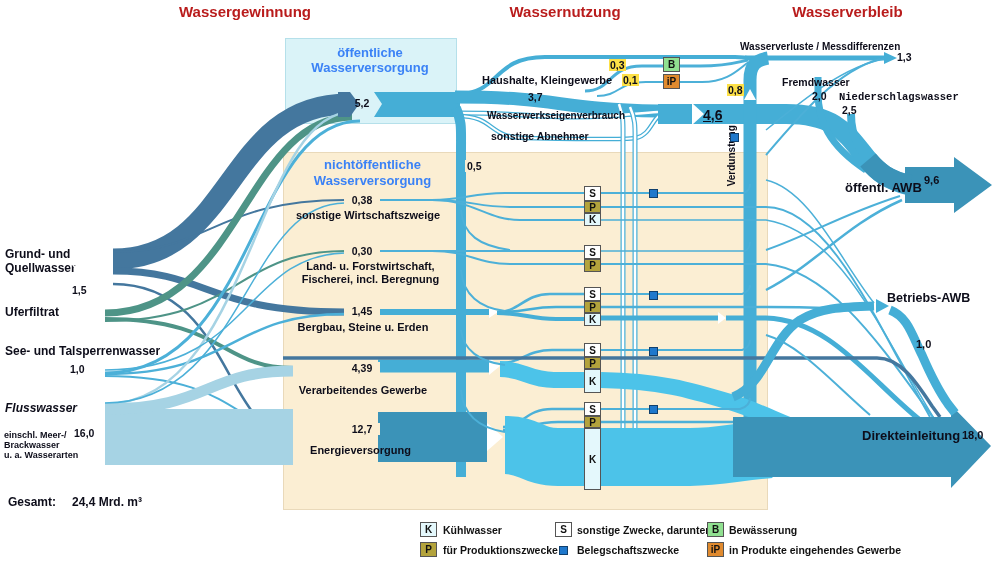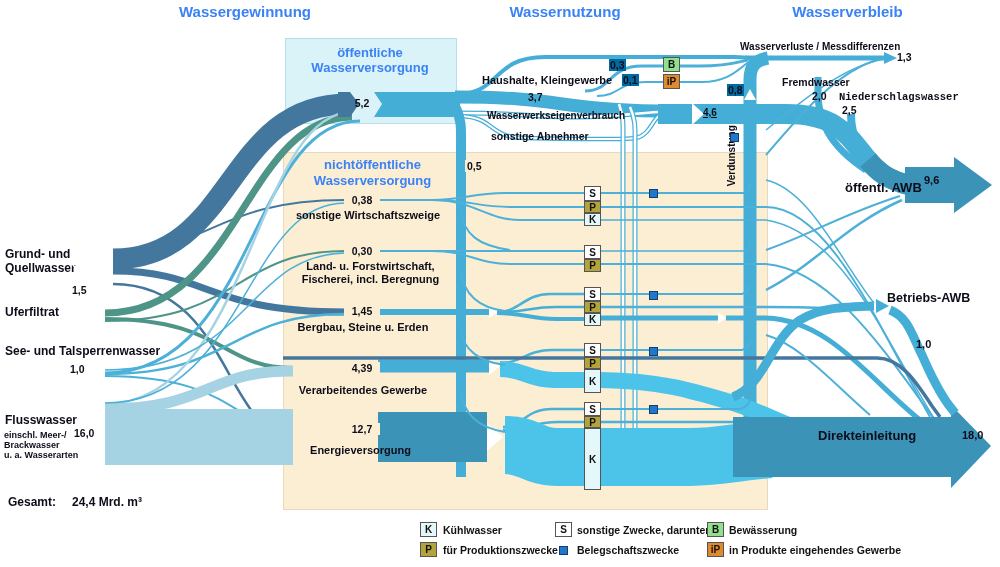--- a/index.html
+++ b/index.html
@@ -1,27 +1,27 @@
 <!DOCTYPE html>
 <html><head>
 <meta charset="utf-8">
 <style>
   html,body{margin:0;padding:0;background:#fff;}
   .canvas{position:relative;width:1000px;height:567px;background:#fff;overflow:hidden;
           font-family:"Liberation Sans","DejaVu Sans",sans-serif;}
   .box{position:absolute;z-index:0;}
   svg.flows{position:absolute;left:0;top:0;z-index:1;}
   .lbl{position:absolute;z-index:2;font-weight:bold;color:#0d0d1a;white-space:nowrap;line-height:1.15;}
-  .hdr{font-size:15px;color:#3b82f6;text-align:center;}
+  .hdr{font-size:15px;color:#b91c1c;text-align:center;}
   .t12{font-size:12px;}
   .t13{font-size:13px;text-align:center;color:#3b82f6;}
   .v{font-size:10.5px;}
   .sm{font-size:9px;}
   .beigebg{background:#fbeed3;padding:0 2px;text-align:center;}
-  .whitebg{background:#0369a1;padding:0 1px;}
+  .whitebg{background:#fde047;padding:0 1px;}
   .center{text-align:center;}
   .white{color:#fff;}
   .vert{transform:rotate(-90deg);transform-origin:center;font-size:10px;text-align:center;}
   .mk{position:absolute;z-index:2;width:17px;box-sizing:border-box;border:1px solid #555;
       font-weight:bold;font-size:10px;color:#111;text-align:center;display:flex;
       align-items:center;justify-content:center;}
   .mk.s{background:#ffffff;}
   .mk.p{background:#b3a33c;}
   .mk.k{background:#e4f8fc;}
   .mk.b{background:#90e090;}
@@ -161,54 +161,54 @@
   <div class="lbl t13" style="left:290px;top:158px;width:165px;">nichtöffentliche</div>
   <div class="lbl t13" style="left:290px;top:174px;width:165px;">Wasserversorgung</div>
 
   <div class="lbl t12" style="left:5px;top:248px;">Grund- und</div>
   <div class="lbl t12" style="left:5px;top:262px;">Quellwasser</div>
   <div class="lbl v white" style="left:72px;top:257px;">5,9</div>
   <div class="lbl v" style="left:72px;top:284px;">1,5</div>
   <div class="lbl t12" style="left:5px;top:306px;">Uferfiltrat</div>
   <div class="lbl t12" style="left:5px;top:345px;">See- und Talsperrenwasser</div>
   <div class="lbl v" style="left:70px;top:363px;">1,0</div>
-  <div class="lbl t12" style="left:5px;top:414px;">Flusswasser</div>
+  <div class="lbl t12" style="left:5px;top:402px;font-style:italic;">Flusswasser</div>
   <div class="lbl sm" style="left:4px;top:430px;">einschl. Meer-/</div>
   <div class="lbl sm" style="left:4px;top:440px;">Brackwasser</div>
   <div class="lbl sm" style="left:4px;top:450px;">u. a. Wasserarten</div>
   <div class="lbl v" style="left:74px;top:427px;">16,0</div>
   <div class="lbl t12" style="left:8px;top:496px;">Gesamt:</div>
   <div class="lbl t12" style="left:72px;top:496px;">24,4 Mrd. m³</div>
 
   <div class="lbl v center" style="left:350px;top:97px;width:24px;">5,2</div>
   <div class="lbl v" style="left:482px;top:74px;font-size:11px;">Haushalte, Kleingewerbe</div>
   <div class="lbl v" style="left:528px;top:91px;">3,7</div>
   <div class="lbl" style="left:487px;top:110px;font-size:10px;">Wasserwerkseigenverbrauch</div>
   <div class="lbl v" style="left:491px;top:130px;">sonstige Abnehmer</div>
   <div class="lbl v beigebg" style="left:465px;top:160px;">0,5</div>
   <div class="lbl v whitebg" style="left:609px;top:59px;">0,3</div>
   <div class="lbl v whitebg" style="left:622px;top:74px;">0,1</div>
   <div class="lbl v whitebg" style="left:727px;top:84px;">0,8</div>
-  <div class="lbl v" style="left:703px;top:107px;font-size:10px;text-decoration:underline;">4,6</div>
+  <div class="lbl v" style="left:703px;top:107px;font-size:14px;text-decoration:underline;">4,6</div>
   <div class="lbl vert" style="left:697px;top:150px;width:70px;">Verdunstung</div>
 
   <div class="mk b" style="left:663px;top:57px;height:15px;">B</div>
   <div class="mk ip" style="left:663px;top:74px;height:15px;">iP</div>
 
   <div class="lbl" style="left:740px;top:41px;font-size:10px;">Wasserverluste / Messdifferenzen</div>
   <div class="lbl v" style="left:897px;top:51px;">1,3</div>
   <div class="lbl v" style="left:782px;top:76px;">Fremdwasser</div>
   <div class="lbl v" style="left:812px;top:90px;">2,0</div>
   <div class="lbl v" style="left:839px;top:91px;font-family:Liberation Mono, monospace;">Niederschlagswasser</div>
   <div class="lbl v" style="left:842px;top:104px;">2,5</div>
   <div class="lbl" style="left:845px;top:181px;font-size:13px;">öffentl. AWB</div>
   <div class="lbl v" style="left:924px;top:174px;font-size:11px;">9,6</div>
   <div class="lbl" style="left:863px;top:291px;font-size:12.5px;padding-left:24px;">Betriebs-AWB</div>
   <div class="lbl v" style="left:916px;top:338px;font-size:11px;">1,0</div>
-  <div class="lbl" style="left:818px;top:429px;font-size:13px;">Direkteinleitung</div>
+  <div class="lbl" style="left:862px;top:429px;font-size:13px;">Direkteinleitung</div>
   <div class="lbl v" style="left:950px;top:429px;font-size:11px;margin-left:12px;">18,0</div>
 
   <div class="lbl v beigebg" style="left:344px;top:194px;width:32px;">0,38</div>
   <div class="lbl v center" style="left:283px;top:209px;width:170px;font-size:11px;">sonstige Wirtschaftszweige</div>
   <div class="lbl v beigebg" style="left:344px;top:245px;width:32px;">0,30</div>
   <div class="lbl v center" style="left:283px;top:260px;width:175px;font-size:11px;">Land- u. Forstwirtschaft,</div>
   <div class="lbl v center" style="left:283px;top:273px;width:175px;font-size:11px;">Fischerei, incl. Beregnung</div>
   <div class="lbl v beigebg" style="left:344px;top:305px;width:32px;">1,45</div>
   <div class="lbl v center" style="left:283px;top:321px;width:160px;font-size:11px;">Bergbau, Steine u. Erden</div>
   <div class="lbl v beigebg" style="left:344px;top:362px;width:32px;">4,39</div>

